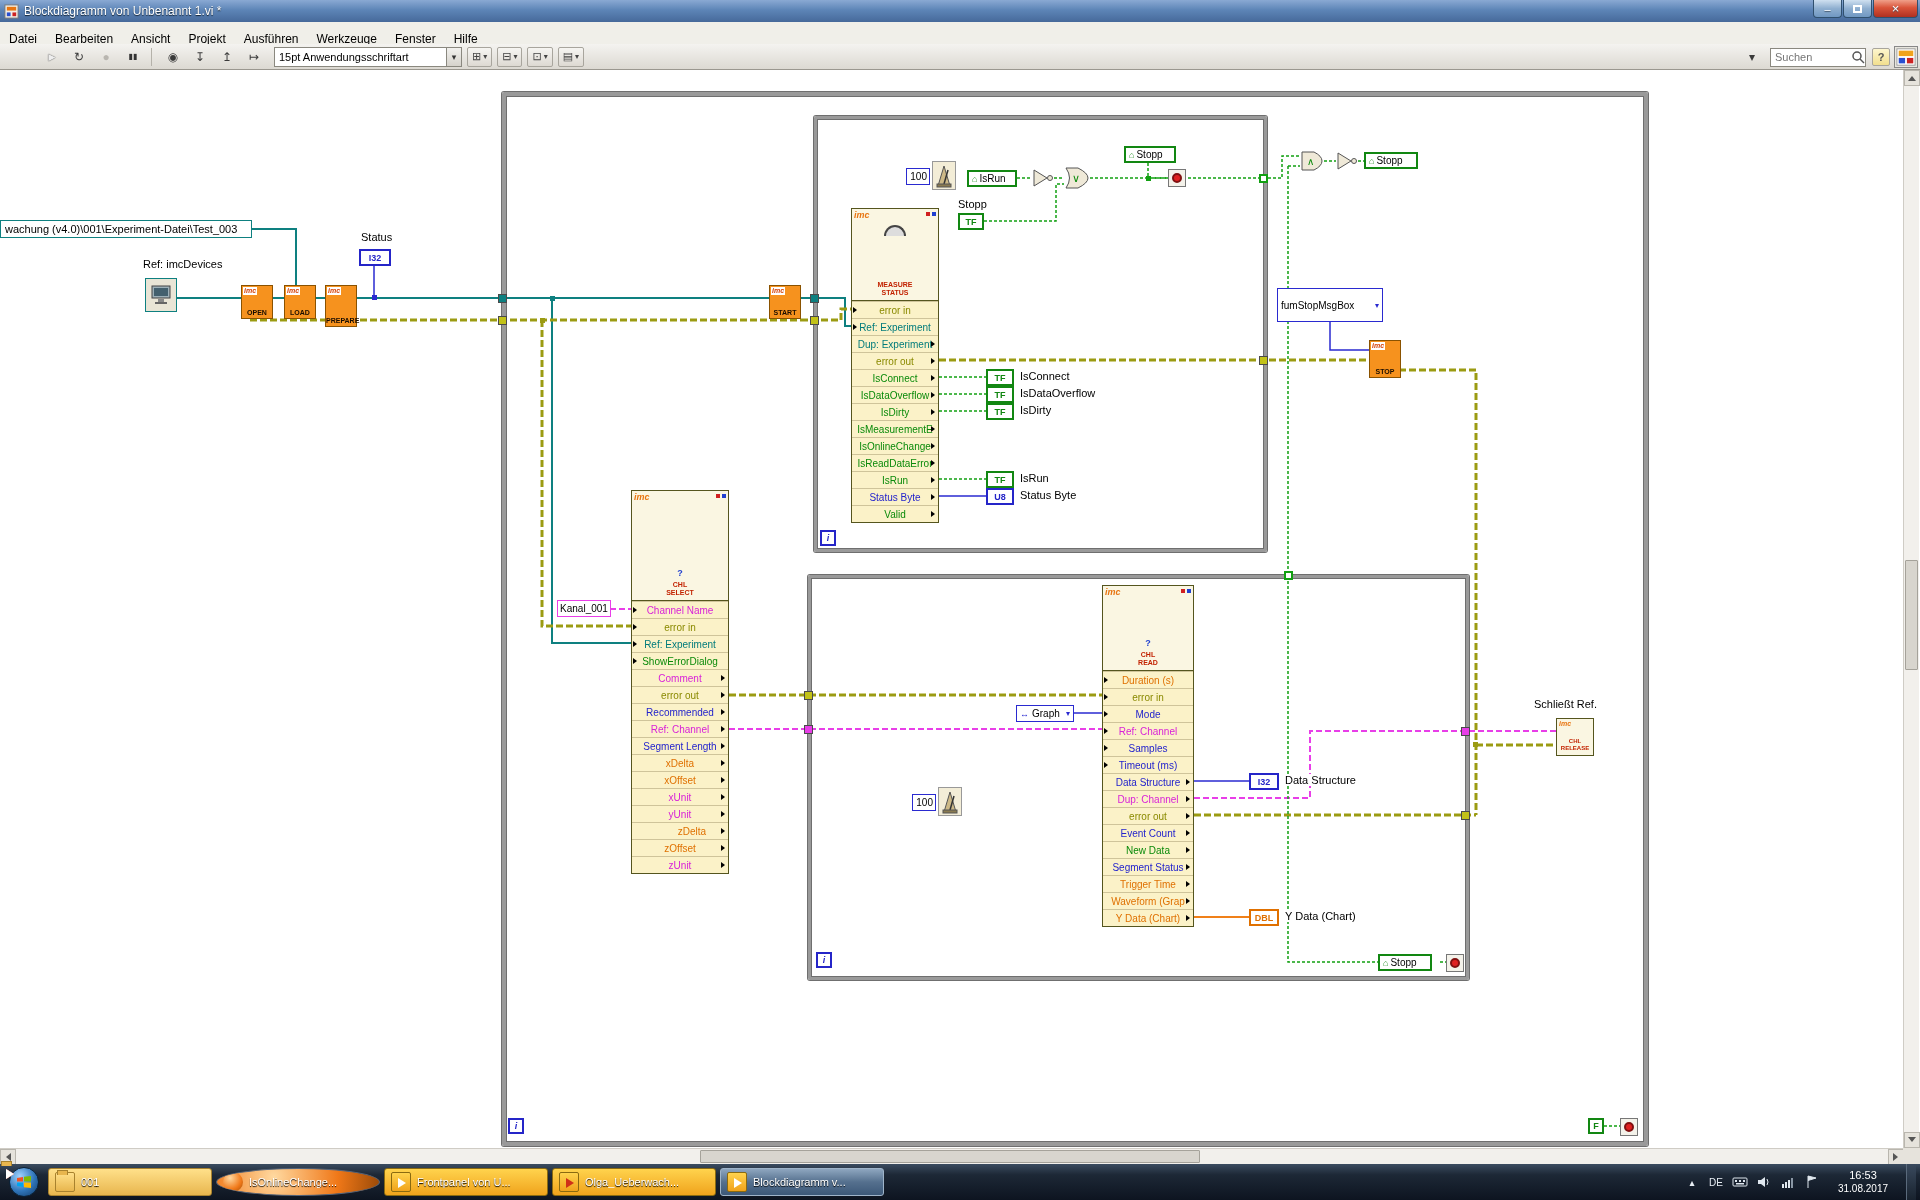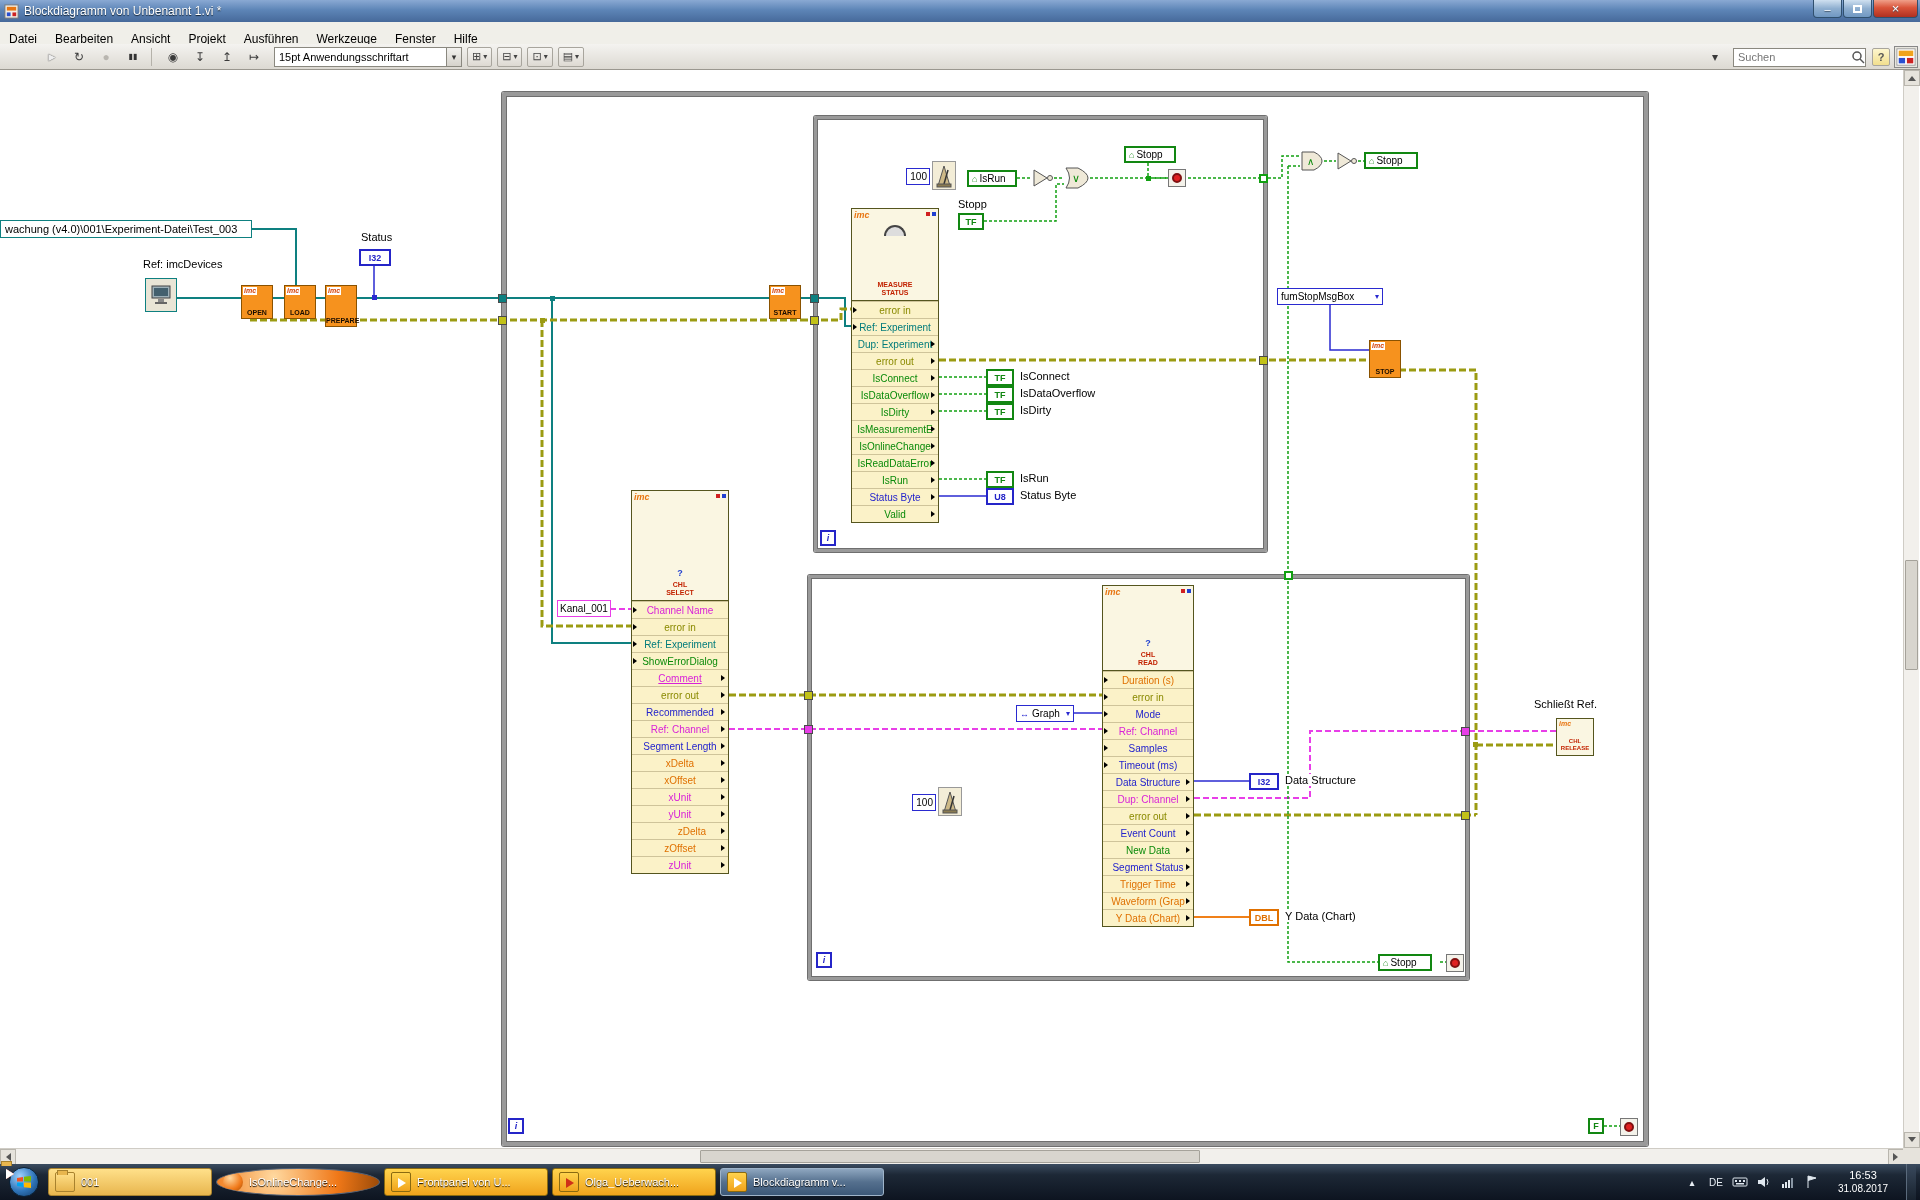--- a/index.html
+++ b/index.html
@@ -25,21 +25,21 @@
 .tbtn.run{color:#eee;text-shadow:0 0 1px #000}
 .tbtn.abort{color:#b9b6b0}
 .tbtn.pause{font-size:8px;color:#333}
 .tsep{width:1px;height:18px;background:#b5b2aa;margin:0 6px}
 .fontcombo{width:188px;height:20px;background:#fff;border:1px solid #8a887f;display:flex;align-items:center;margin-left:8px}
 .fontcombo .fval{flex:1;padding:0 4px;font-size:11px;white-space:nowrap;overflow:hidden}
 .fontcombo .fdrop{width:15px;height:100%;background:linear-gradient(#f2f1ee,#d5d2cb);border-left:1px solid #8a887f;display:flex;align-items:center;justify-content:center;font-size:9px;color:#333}
 .dropbtn{height:20px;margin-left:5px;padding:0 4px;border:1px solid #a8a59d;border-radius:2px;background:linear-gradient(#f6f5f2,#ddd9d2);display:flex;align-items:center;gap:2px;font-size:11px;color:#444}
 .dropbtn .dd{font-size:8px}
 .tool-right{position:absolute;right:30px;top:3px;display:flex;align-items:center}
-.searchbox{width:133px;height:19px;border:1px solid #8a887f;background:#fff;display:flex;align-items:center;margin-left:6px}
+.searchbox{width:96px;height:19px;border:1px solid #8a887f;background:#fff;display:flex;align-items:center;margin-left:6px}
 .searchbox input{border:none;outline:none;flex:1;width:80px;font-size:11px;padding:0 4px;font-family:"Liberation Sans",sans-serif}
 .helpbtn{width:18px;height:18px;margin-left:6px;border:1px solid #a8a59d;border-radius:2px;background:linear-gradient(#fdf6cf,#f2df8e);display:flex;align-items:center;justify-content:center;font-weight:bold;color:#555}
 .viicon{position:absolute;right:2px;top:2px;width:24px;height:22px;border:1px solid #888;background:#e8e6de}
 
 
 .canvasbg{position:absolute;left:0;top:70px;width:1904px;height:1078px;background:#fff;z-index:0}
 .loop{position:absolute;border:4px solid #9a9a9a;box-shadow:inset 0 0 0 1px #6f6f6f,0 0 0 1px #6f6f6f;border-radius:2px;z-index:1;background:transparent}
 .loop.inner{border-width:3px}
 .wires{position:absolute;left:0;top:0;width:1920px;height:1200px;z-index:2;pointer-events:none}
 .wref{fill:none;stroke:#0e8080;stroke-width:2}
@@ -401,21 +401,21 @@
       <div class="prop-row in">
         <span class="plbl" style="color: rgb(138, 138, 0);">error in</span>
       </div>
       <div class="prop-row in">
         <span class="plbl" style="color: rgb(0, 123, 123);">Ref: Experiment</span>
       </div>
       <div class="prop-row in">
         <span class="plbl" style="color: rgb(10, 138, 10);">ShowErrorDialog</span>
       </div>
       <div class="prop-row out">
-        <span class="plbl" style="color: rgb(216, 34, 216); text-decoration: underline;">Comment</span>
+        <span class="plbl" style="color: rgb(216, 34, 216);">Comment</span>
       </div>
       <div class="prop-row out">
         <span class="plbl" style="color: rgb(138, 138, 0);">error out</span>
       </div>
       <div class="prop-row out">
         <span class="plbl" style="color: rgb(35, 35, 204);">Recommended</span>
       </div>
       <div class="prop-row out">
         <span class="plbl" style="color: rgb(216, 34, 216);">Ref: Channel</span>
       </div>
@@ -571,21 +571,21 @@
   <svg width="22" height="20" viewBox="0 0 22 20">
       <polygon points="2,2 2,18 15,10" fill="#efe9d8" stroke="#555"></polygon>
       <circle cx="18" cy="10" r="2.5" fill="#efe9d8" stroke="#555"></circle>
     </svg>
 </div>
 <div class="dn lvar" style="left:1364px;top:152px;width:54px;height:17px">
     <span class="hse">⌂</span>
     <span>Stopp</span>
   </div>
 
-<div class="dn ring" style="left:1277px;top:288px;width:106px;height:17px">
+<div class="dn ring" style="left:1277px;top:288px;width:106px;height:34px">
     <span>fumStopMsgBox</span>
     <span class="dd">▾</span>
   </div>
 
 <div class="dn term t-green" style="left:986px;top:369px;width:28px;height:17px">TF</div>
 <div class="dn freelabel" style="left:1018px;top:370px">IsConnect</div>
 <div class="dn term t-green" style="left:986px;top:386px;width:28px;height:17px">TF</div>
 <div class="dn freelabel" style="left:1018px;top:387px">IsDataOverflow</div>
 <div class="dn term t-green" style="left:986px;top:403px;width:28px;height:17px">TF</div>
 <div class="dn freelabel" style="left:1018px;top:404px">IsDirty</div>

